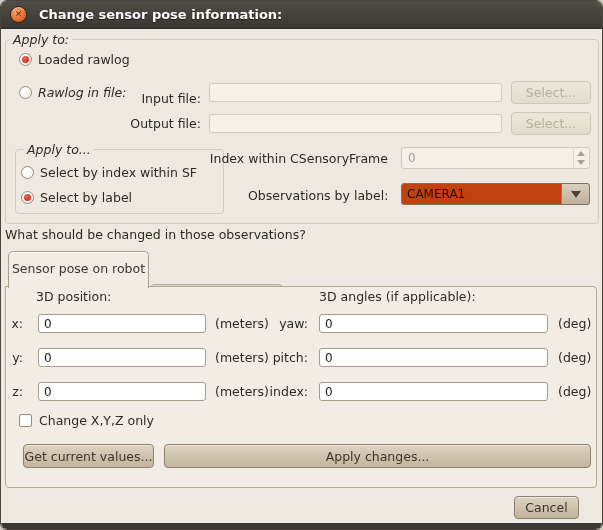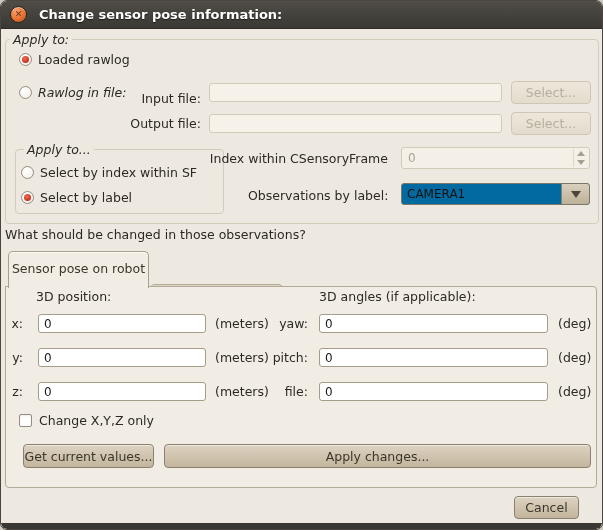--- a/index.html
+++ b/index.html
@@ -95,21 +95,21 @@
   .spin .arrows {
     position:absolute; right:1px; top:1px; bottom:1px; width:14px;
     border-left:1px solid #ded6c6;
     display:flex; flex-direction:column; align-items:center; justify-content:space-around;
   }
   .tri-up { width:0; height:0; border-left:4px solid transparent; border-right:4px solid transparent; border-bottom:5px solid #a79f90; }
   .tri-dn { width:0; height:0; border-left:4px solid transparent; border-right:4px solid transparent; border-top:5px solid #a79f90; }
   
   .combo {
     position:absolute; box-sizing:border-box; height:22px;
-    background:#0369a1; border:1px solid #7d7668; border-radius:3px;
+    background:#c2410c; border:1px solid #7d7668; border-radius:3px;
   }
   .combo .val {
     position:absolute; left:5px; top:0; line-height:20px;
     font-size:12px; color:#15130f;
   }
   .combo .dropbtn {
     position:absolute; right:0; top:0; bottom:0; width:27px;
     background:linear-gradient(#d9cfbd,#bfb199);
     border-left:1px solid #8b8170; border-radius:0 2px 2px 0;
     display:flex; align-items:center; justify-content:center; cursor:pointer;
@@ -212,21 +212,21 @@
   <div class="abs lbl lbl-r" style="left:2px; top:349px; width:20px; z-index:4;">y:</div>
   <input class="txt" style="left: 37px; top: 347px; width: 168px; z-index: 4;" value="0">
   <div class="abs lbl" style="left:214px; top:349px; z-index:4;">(meters)</div>
   <div class="abs lbl lbl-r" style="left:257px; top:349px; width:50px; z-index:4;">pitch:</div>
   <input class="txt" style="left: 318px; top: 347px; width: 229px; z-index: 4;" value="0">
   <div class="abs lbl" style="left:557px; top:349px; z-index:4;">(deg)</div>
 
   <div class="abs lbl lbl-r" style="left:2px; top:383px; width:20px; z-index:4;">z:</div>
   <input class="txt" style="left: 37px; top: 381px; width: 168px; z-index: 4;" value="0">
   <div class="abs lbl" style="left:214px; top:383px; z-index:4;">(meters)</div>
-  <div class="abs lbl lbl-r" style="left:257px; top:383px; width:50px; z-index:4;">file:</div>
+  <div class="abs lbl lbl-r" style="left:257px; top:383px; width:50px; z-index:4;">index:</div>
   <input class="txt" style="left: 318px; top: 381px; width: 229px; z-index: 4;" value="0">
   <div class="abs lbl" style="left:557px; top:383px; z-index:4;">(deg)</div>
 
   <div class="checkbox" style="left:18px; top:413px; z-index:4;"></div>
   <div class="abs lbl" style="left:38px; top:412px; z-index:4;">Change X,Y,Z only</div>
 
   <div class="btn" style="left:22px; top:443px; width:131px; height:24px; z-index:4;">Get current values...</div>
   <div class="btn" style="left:513px; top:495px; width:65px; height:23px;">Cancel</div>
 
   <div class="btn" style="left:163px; top:443px; width:427px; height:24px; z-index:4;">Apply changes...</div>

